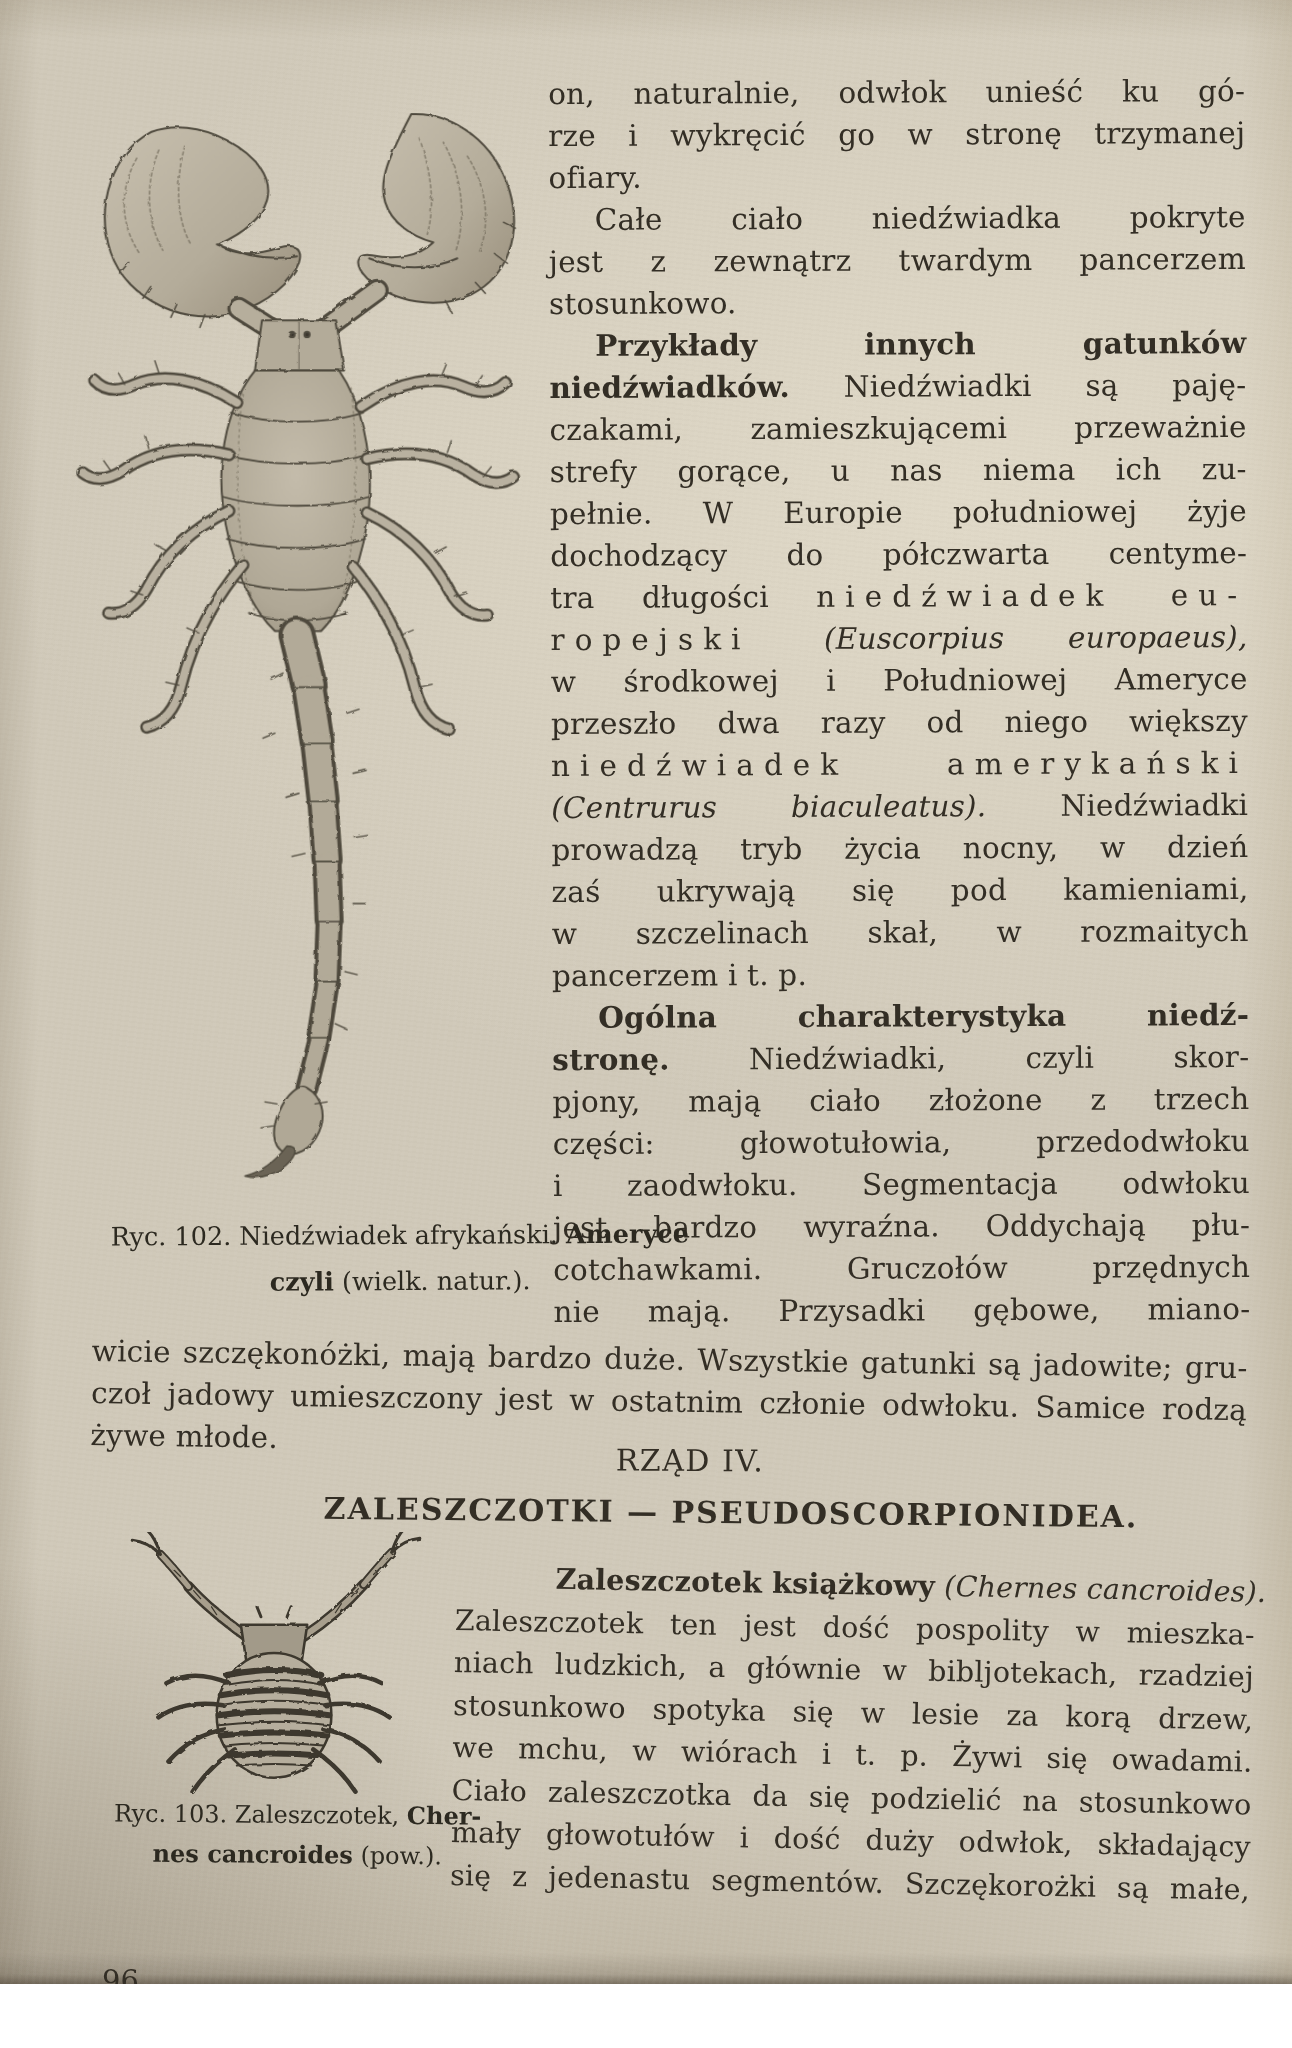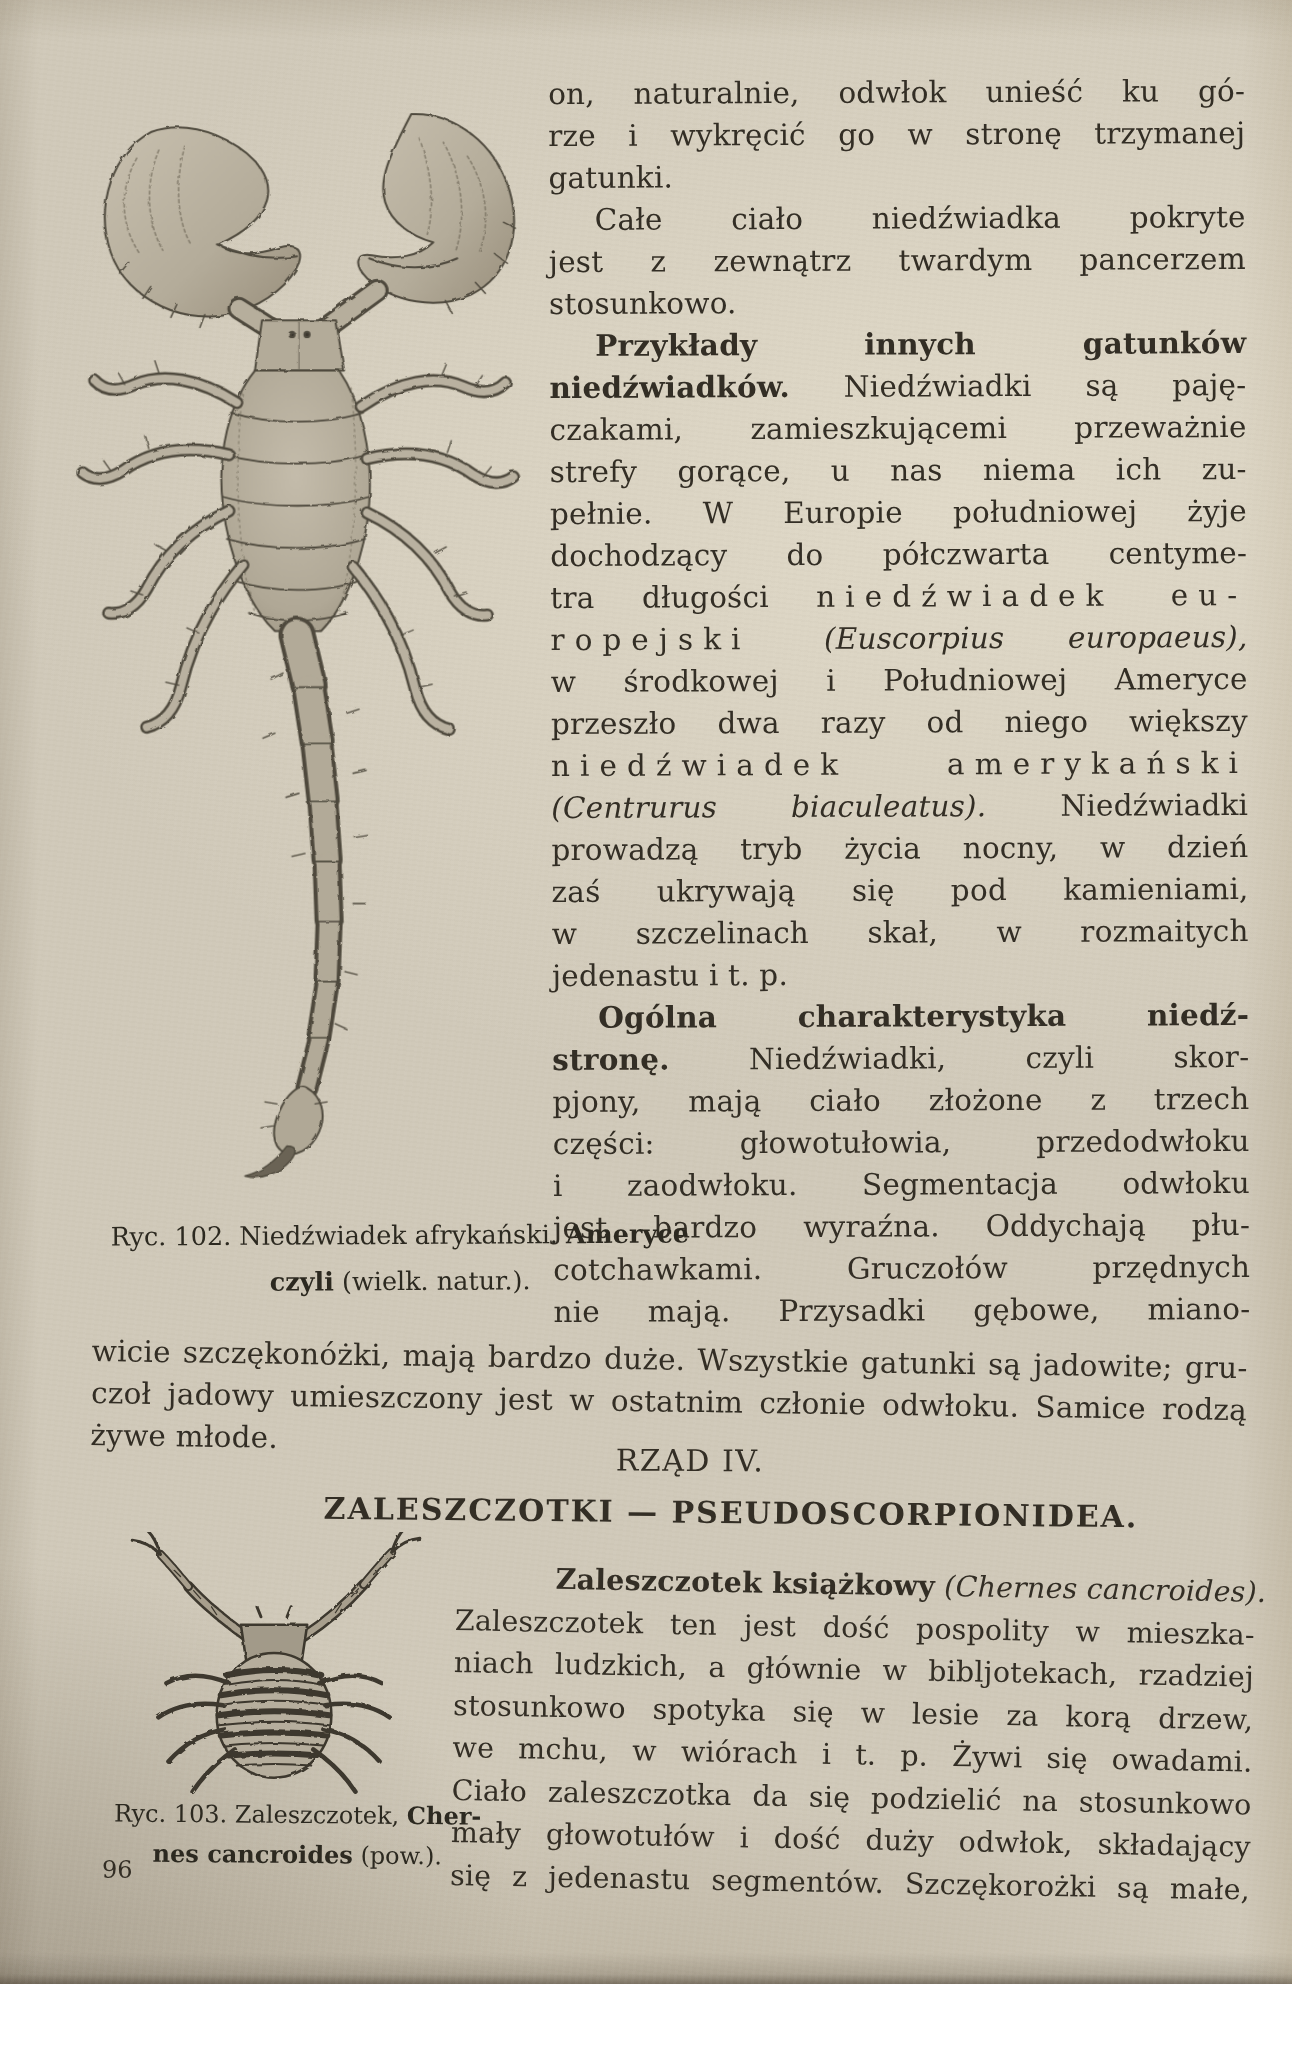--- a/index.html
+++ b/index.html
@@ -28,21 +28,21 @@
   .sp{letter-spacing:0.34em}
   .col1{left:548px;top:73px;width:697px;transform:rotate(-0.25deg);transform-origin:left top}
   .fullp{left:92px;top:1330px;width:1156px;transform:rotate(0.85deg);transform-origin:left top}
   .col2{left:456px;top:1556px;width:800px;font-size:28.5px;line-height:42.5px;transform:rotate(1.05deg);transform-origin:left top}
   .col2 .tl.ind{text-indent:100px}
   .cap{position:absolute;color:#2c2920}
   .cap102{left:100px;top:1212px;width:600px;font-size:25.5px;line-height:46px;transform:rotate(-0.3deg)}
   .cap103{left:105px;top:1795px;width:385px;font-size:24px;line-height:39px;transform:rotate(0.5deg)}
   .h1{position:absolute;left:0;top:1443px;width:1380px;text-align:center;font-size:30px;letter-spacing:1.5px;transform:rotate(0.3deg)}
   .h2{position:absolute;left:170px;top:1495px;width:1122px;text-align:center;font-size:30px;font-weight:bold;letter-spacing:2px;transform:rotate(0.6deg)}
-  .pageno{position:absolute;left:102px;top:1856px;font-size:24px}
+  .pageno{position:absolute;left:102px;top:1964px;font-size:29px}
   .fig102{position:absolute;left:58px;top:72px;width:482px;height:1132px}
   .fig103{position:absolute;left:88px;top:1532px;width:362px;height:262px}
 </style>
 </head>
 <body>
 
 <div class="page">
 
   <svg class="fig102" viewBox="0 0 480 1130" aria-hidden="true">
     <defs>
@@ -147,40 +147,40 @@
         <path fill="#b0a896" d="M248 1014 C 262 1022, 268 1040, 260 1058 C 252 1076, 236 1084, 224 1078 C 214 1072, 212 1056, 220 1038 C 228 1020, 240 1010, 248 1014 Z"></path>
         <path fill="#6b6455" stroke-width="1.5" d="M228 1072 C 216 1088, 202 1098, 186 1102 C 202 1106, 220 1100, 232 1086 C 238 1078, 238 1072, 228 1072 Z"></path>
         <path stroke-width="1.3" d="M218 1030 l-12 -2 M214 1052 l-12 2 M256 1030 l12 -2"></path>
       </g>
     </g>
   </svg>
 
   <div class="col1 txt">
       <div class="tl"><span>on, naturalnie, odwłok unieść ku gó-</span></div>
       <div class="tl"><span>rze i wykręcić go w stronę trzymanej</span></div>
-      <div class="tl nj"><span>gatunki.</span></div>
+      <div class="tl nj"><span>ofiary.</span></div>
       <div class="tl ind"><span>Całe ciało niedźwiadka pokryte</span></div>
       <div class="tl"><span>jest z zewnątrz twardym pancerzem</span></div>
       <div class="tl nj"><span>stosunkowo.</span></div>
       <div class="tl ind"><span class="b">Przykłady innych gatunków</span></div>
       <div class="tl"><span class="b">niedźwiadków.</span><span> Niedźwiadki są paję-</span></div>
       <div class="tl"><span>czakami, zamieszkującemi przeważnie</span></div>
       <div class="tl"><span>strefy gorące, u nas niema ich zu-</span></div>
       <div class="tl"><span>pełnie. W Europie południowej żyje</span></div>
       <div class="tl"><span>dochodzący do półczwarta centyme-</span></div>
       <div class="tl"><span>tra długości </span><span class="sp">niedźwiadek eu-</span></div>
       <div class="tl"><span class="sp">ropejski </span><span class="i">(Euscorpius europaeus),</span></div>
       <div class="tl"><span>w środkowej i Południowej Ameryce</span></div>
       <div class="tl"><span>przeszło dwa razy od niego większy</span></div>
       <div class="tl"><span class="sp">niedźwiadek amerykański</span></div>
       <div class="tl"><span class="i">(Centrurus biaculeatus).</span><span> Niedźwiadki</span></div>
       <div class="tl"><span>prowadzą tryb życia nocny, w dzień</span></div>
       <div class="tl"><span>zaś ukrywają się pod kamieniami,</span></div>
       <div class="tl"><span>w szczelinach skał, w rozmaitych</span></div>
-      <div class="tl nj"><span>jedenastu i t. p.</span></div>
+      <div class="tl nj"><span>pancerzem i t. p.</span></div>
       <div class="tl ind"><span class="b">Ogólna charakterystyka niedź-</span></div>
       <div class="tl"><span class="b">stronę.</span><span> Niedźwiadki, czyli skor-</span></div>
       <div class="tl"><span>pjony, mają ciało złożone z trzech</span></div>
       <div class="tl"><span>części: głowotułowia, przedodwłoku</span></div>
       <div class="tl"><span>i zaodwłoku. Segmentacja odwłoku</span></div>
       <div class="tl"><span>jest bardzo wyraźna. Oddychają płu-</span></div>
       <div class="tl"><span>cotchawkami. Gruczołów przędnych</span></div>
       <div class="tl"><span>nie mają. Przysadki gębowe, miano-</span></div>
     </div>
 

